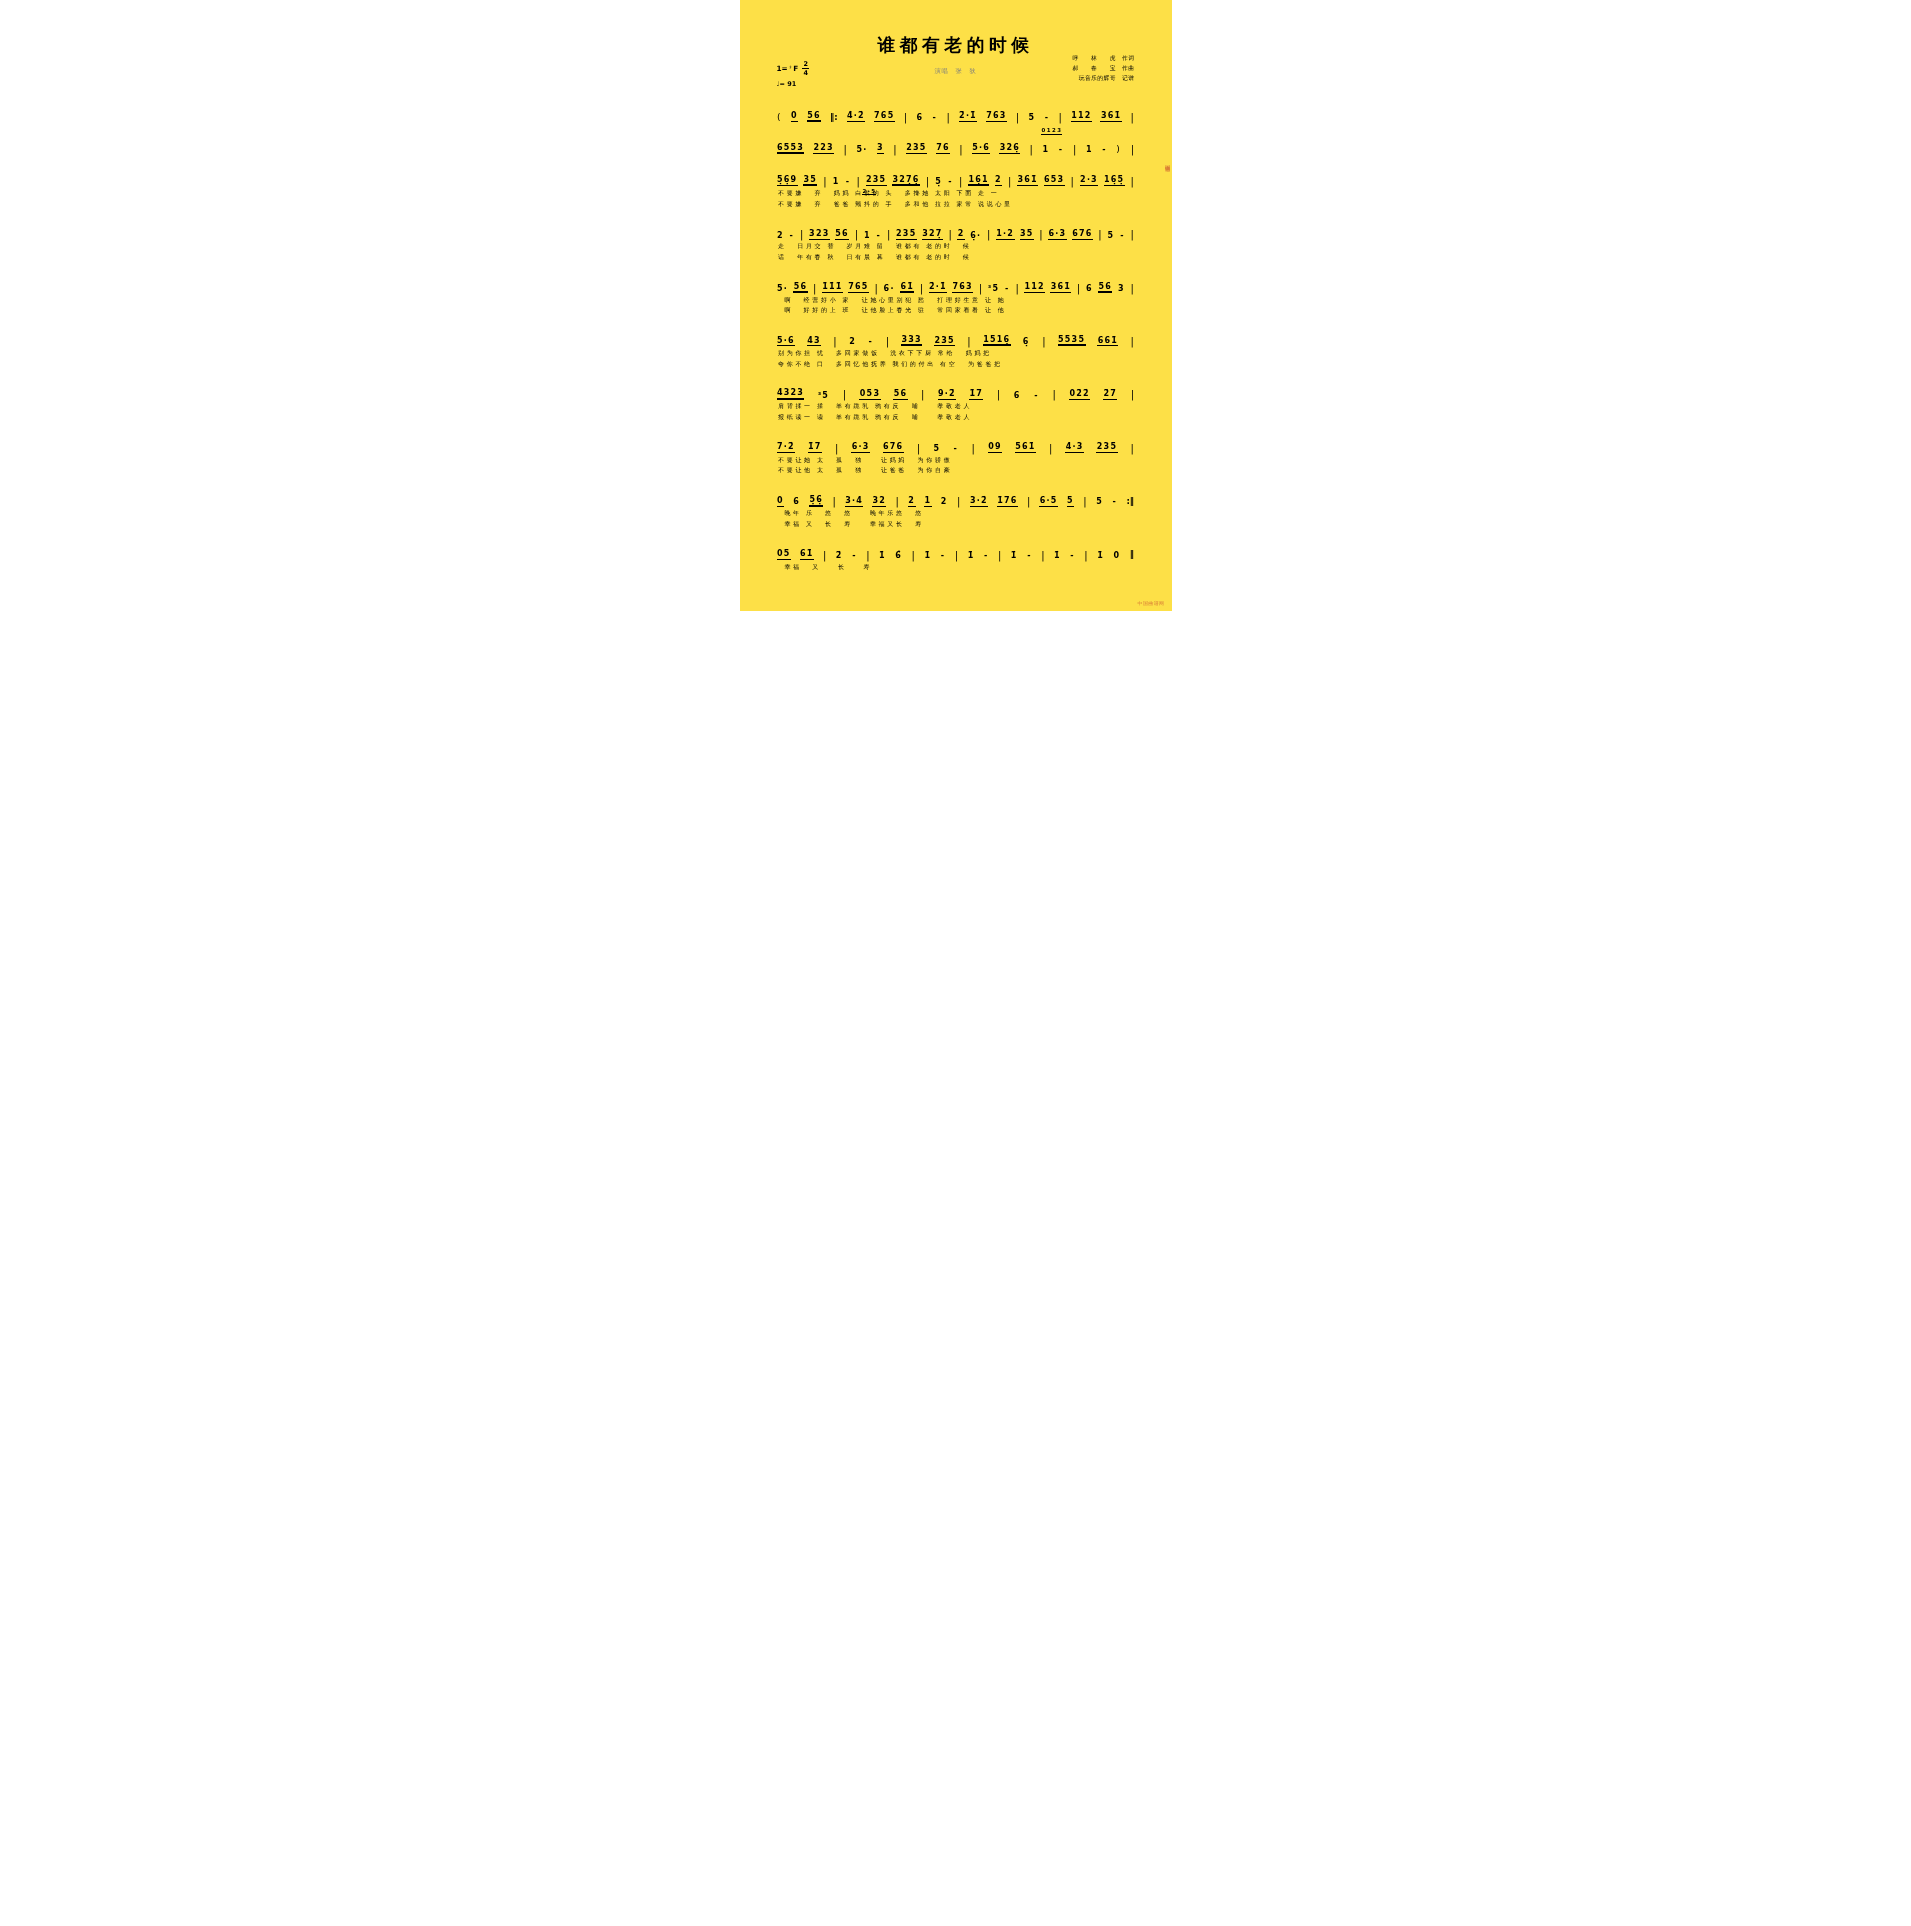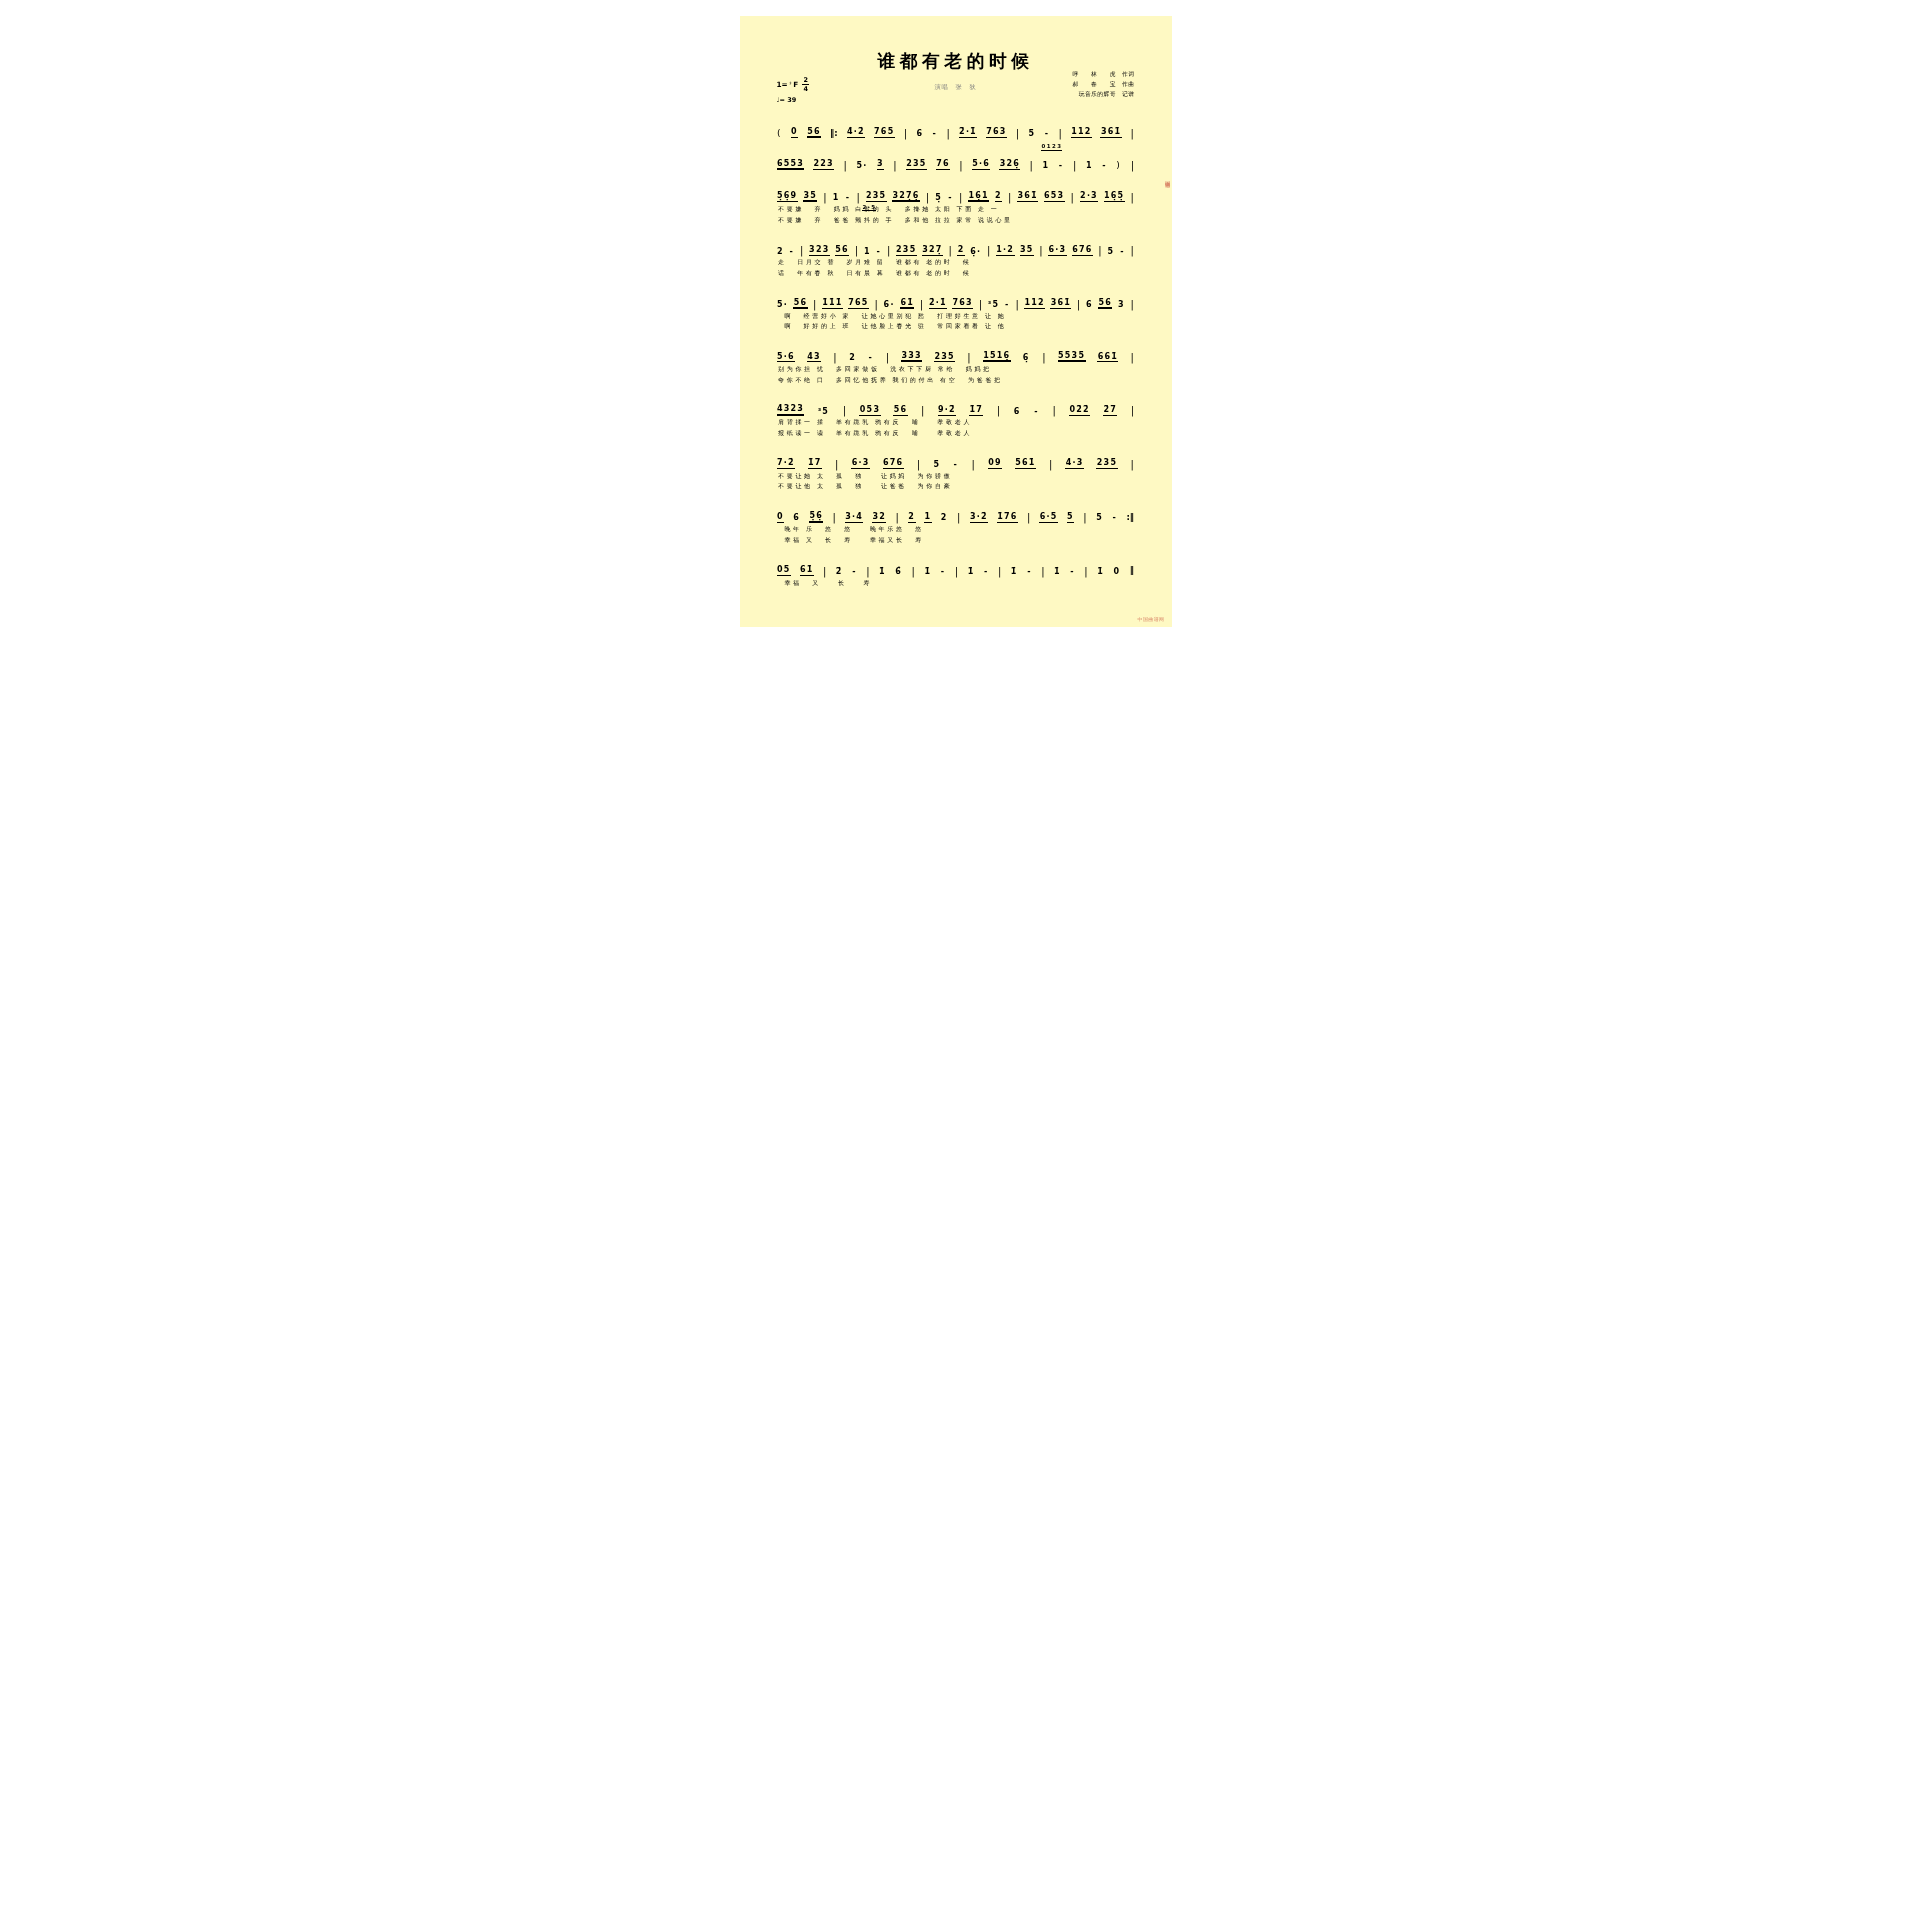--- a/index.html
+++ b/index.html
@@ -1,20 +1,20 @@
 <!DOCTYPE html>
 <html style="font-size:6.2px"><head>
 <meta charset="utf-8">
 <style>
   html,body{margin:0;padding:0;background:#ffffff;}
   .sheet{
     position:relative;
     width:432px;height:611px;
-    margin:16px auto;
-    background:#fef9c3;
+    margin:0 auto;
+    background:#fde047;
     font-family:"DejaVu Sans","Liberation Sans",sans-serif;
     color:#000;
     overflow:hidden;
     text-decoration:underline;
   }
   .content{position:absolute;left:37px;right:37px;top:0;}
 
   
   .title{
     margin-top:35px;
@@ -82,21 +82,21 @@
       <div class="keyblock">
         <div class="keyline">
           <span>1=</span>
             <span class="keysharp">♯</span>
             <span>F</span>
           <span class="meter">
             <span class="m-top">2</span>
             <span class="m-bot">4</span>
           </span>
         </div>
-        <div class="tempo">♩= 39</div>
+        <div class="tempo">♩= 91</div>
       </div>
       <div class="performer">演唱　张　狄</div>
       <div class="credits">
         <div>呼　　林　　虎　作词</div>
         <div>郝　　春　　宝　作曲</div>
         <div>玩音乐的辉哥　记谱</div>
       </div>
     </div>
 
     <div class="score">

